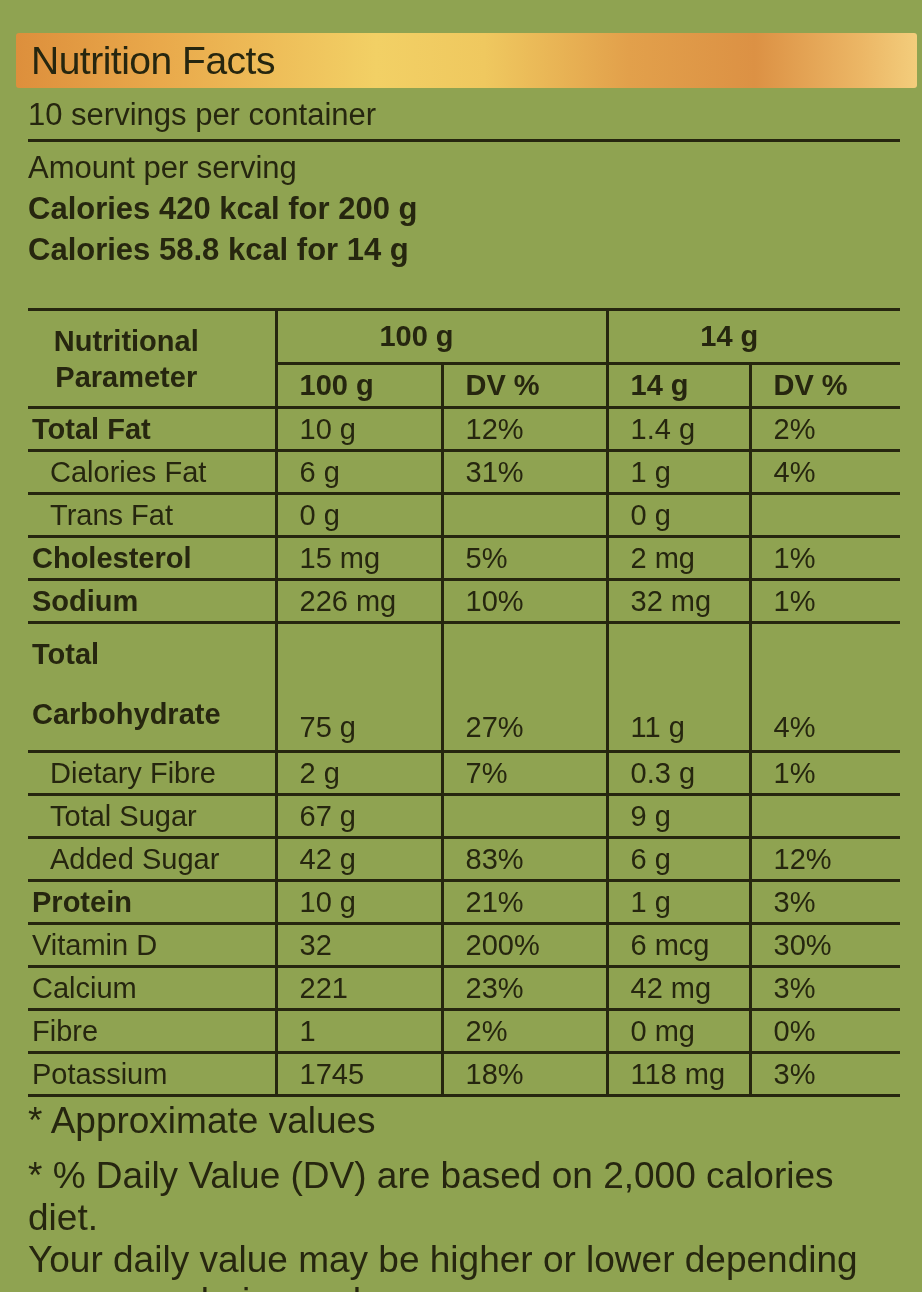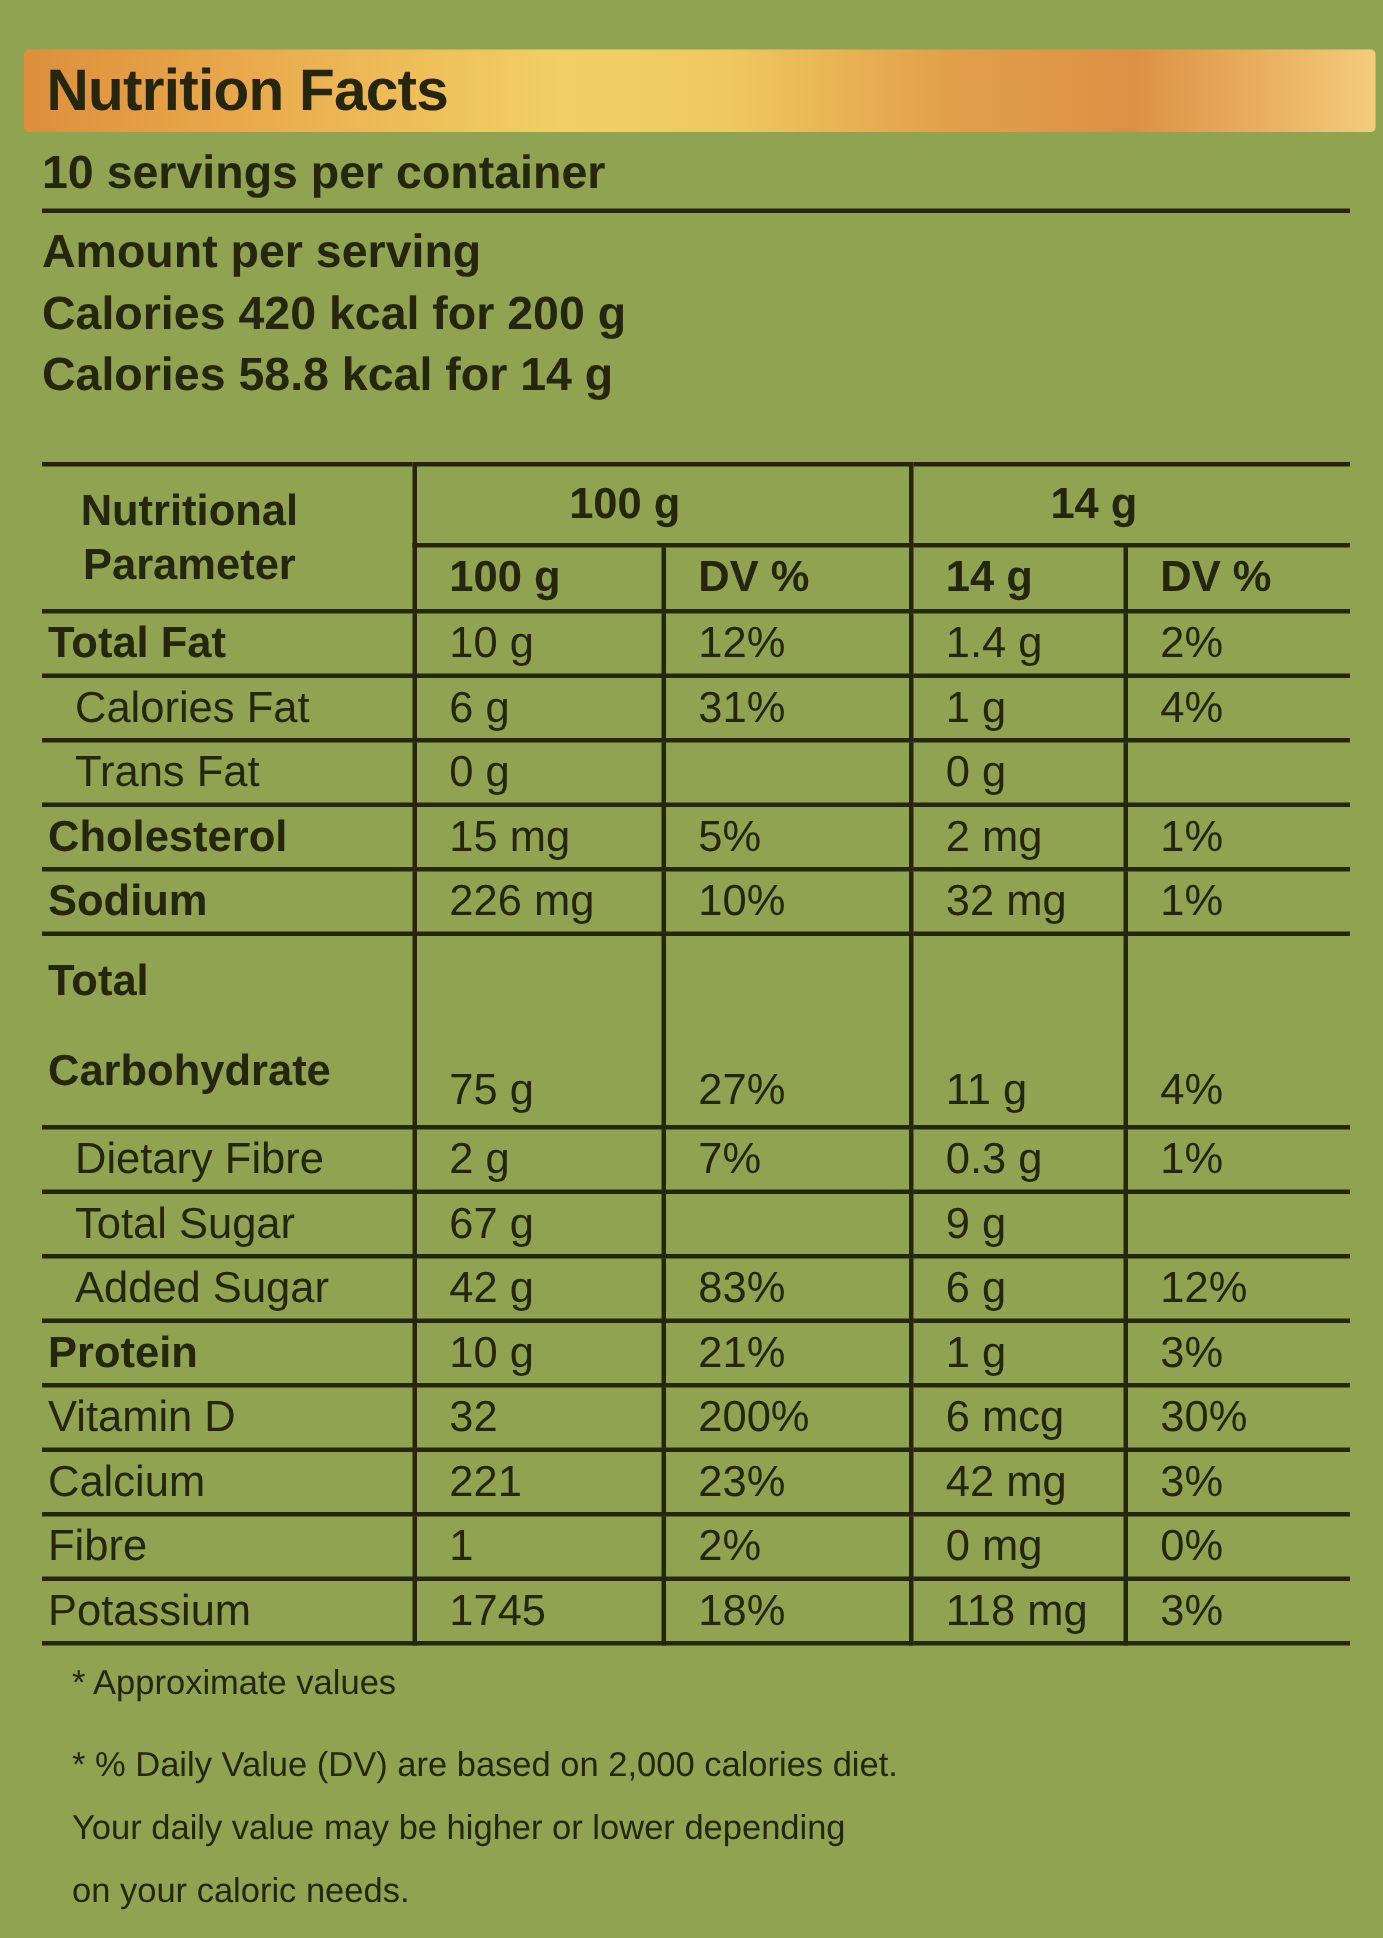--- a/index.html
+++ b/index.html
@@ -20,27 +20,27 @@
   .title-bar{
     position:absolute;
     left:16px;right:5px;top:33px;height:55px;
     border-radius:3px;
     background:linear-gradient(90deg,
       #dd8f3c 0%, #e9a94b 16%, #f2d065 40%, #efc85f 52%,
       #e2a04b 68%, #dc9144 82%, #ecb766 94%, #f3cd7c 100%);
     display:flex;align-items:center;
   }
   .title-bar h1{
-    font-size:39px;font-weight:700;letter-spacing:-0.5px;
+    font-size:39px;font-weight:400;letter-spacing:-0.5px;
     padding-left:15px;line-height:1;
   }
 
   
   .info{position:absolute;left:28px;top:94px;width:872px;}
-  .line{font-size:31px;line-height:41px;font-weight:bold;}
+  .line{font-size:31px;line-height:41px;}
   .bold{font-weight:700;}
   .rule{
     height:3px;background:var(--ink);
     margin:4px 0 5px 0;width:872px;border:0;
   }
 
   
   table{
     position:absolute;left:28px;top:308px;
     width:872px;
@@ -75,21 +75,21 @@
     white-space:pre-line;
     line-height:36px;
   }
   tr.grp th{height:54px;text-align:center;padding:0 50px 0 0;}
   tr.sub th{height:44px;text-align:left;}
   tr.tall td{height:90px;vertical-align:bottom;padding-bottom:6px;}
   tr.tall td.name{white-space:pre-line;line-height:60px;}
 
   
   .foot{position:absolute;left:28px;top:1100px;width:878px;}
-  .foot p{font-size:23px;line-height:42px;white-space:pre-line;margin-left:20px;}
+  .foot p{font-size:37px;line-height:42px;white-space:pre-line;}
   .foot p + p{margin-top:13px;}
 </style>
 </head>
 <body>
 
 <div class="label">
 
   <div class="title-bar">
     <h1>Nutrition Facts</h1>
   </div>

